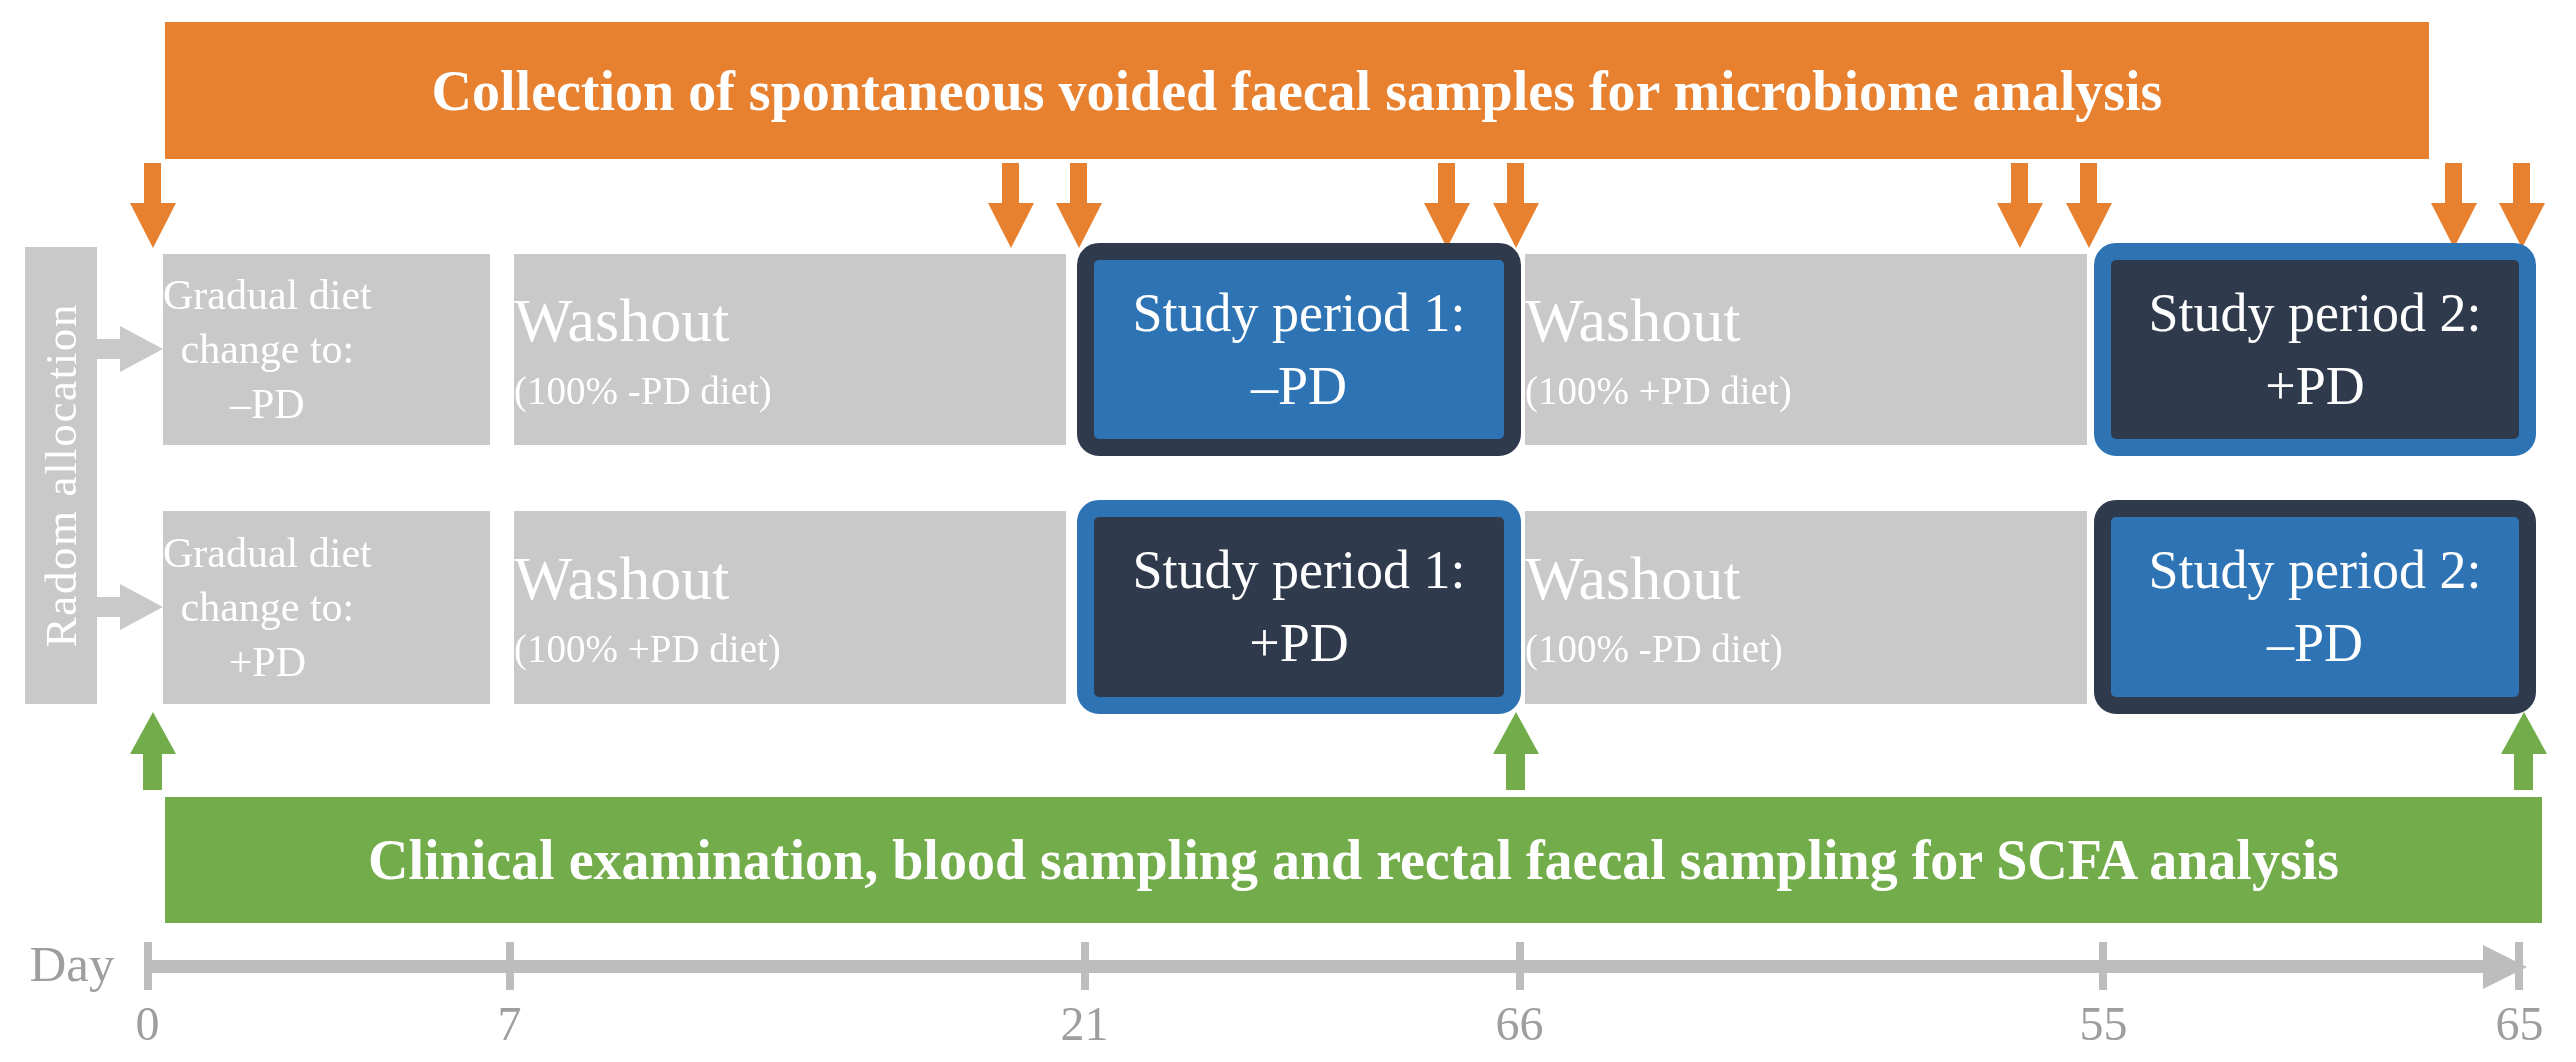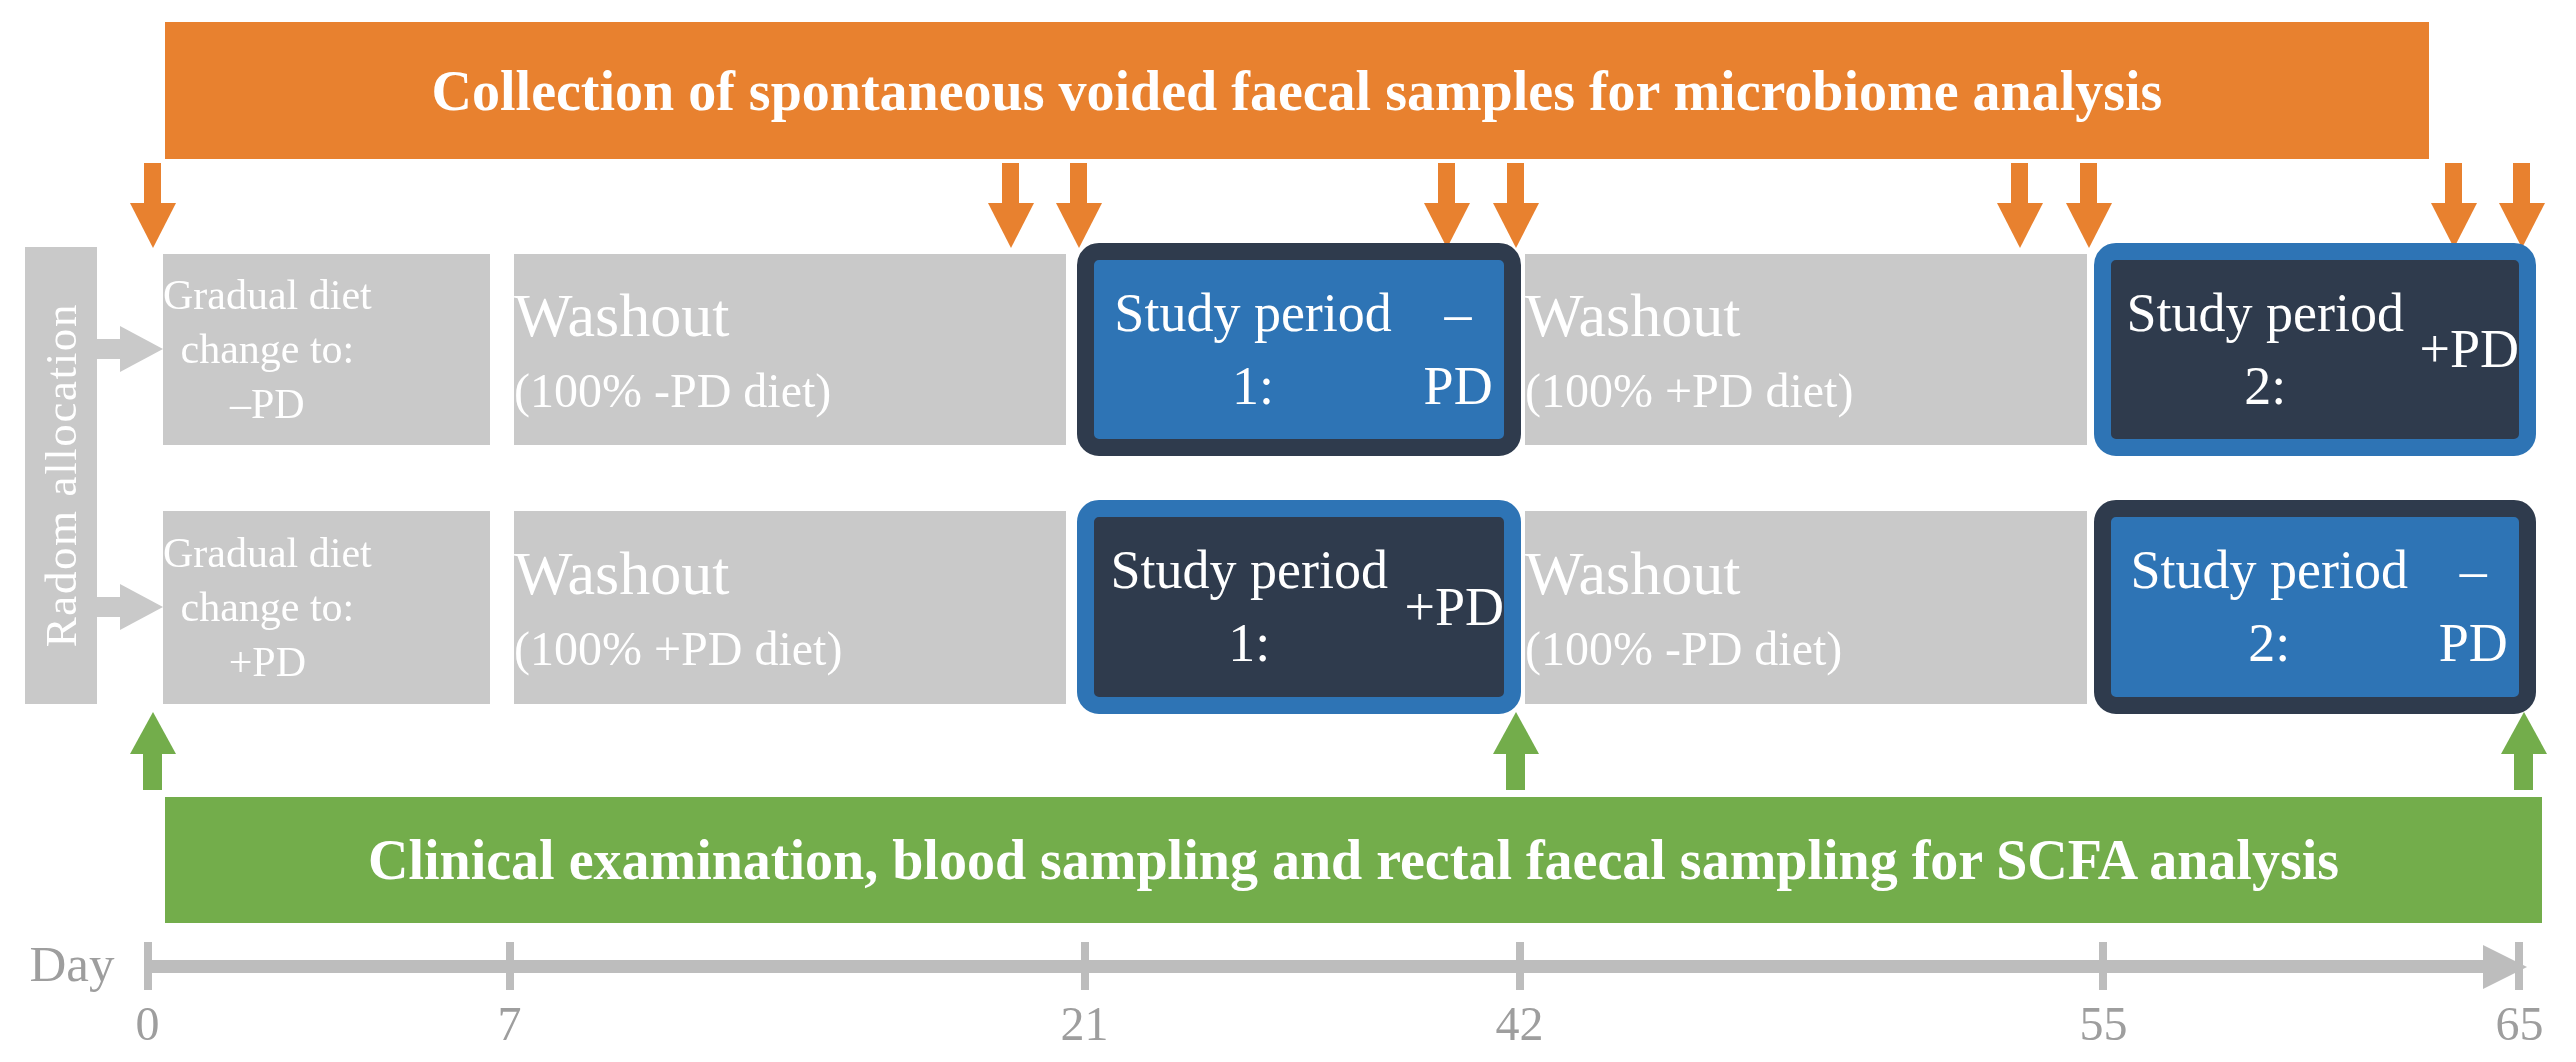--- a/index.html
+++ b/index.html
@@ -27,25 +27,25 @@
     color:var(--white); font-size:45px; letter-spacing:1.6px;
   }
 
   .graybox{
     position:absolute; background:var(--boxgray); color:var(--white);
     display:flex; flex-direction:column; align-items:flex-start; justify-content:center;
     text-align:center;
   }
   .gradual-text{font-size:42px; line-height:1.3; white-space:pre-line;}
   .washout-title{font-size:62px; line-height:1.1;}
-  .washout-sub{font-size:48px; margin-top:13px;}
+  .washout-sub{font-size:39px; margin-top:13px;}
 
   .study{
     position:absolute; box-sizing:border-box; border-radius:22px;
-    display:flex; flex-direction:row; align-items:center; justify-content:center;
+    display:flex; flex-direction:column; align-items:center; justify-content:center;
     color:var(--white); font-size:54px; line-height:1.35; text-align:center;
   }
   .study.fill-blue{background:var(--blue); border:17px solid var(--navy);}
   .study.fill-navy{background:var(--navy); border:17px solid var(--blue);}
 
   
   .oarrow{position:absolute; width:47px; height:85px;}
   .oarrow .stalk{width:17px; height:40px; background:var(--orange); margin:0 auto;}
   .oarrow .head{width:0; height:0; margin:0 auto;
     border-left:23px solid transparent; border-right:23px solid transparent;
@@ -207,21 +207,21 @@
   <div class="axis-line"></div>
   <div class="axis-head"></div>
   <div id="timeline-ticks">
       <div class="tick" style="left: 144px;"></div>
       <div class="tick-label" style="left: 93px;">0</div>
       <div class="tick" style="left: 506px;"></div>
       <div class="tick-label" style="left: 455px;">7</div>
       <div class="tick" style="left: 1081px;"></div>
       <div class="tick-label" style="left: 1030px;">21</div>
       <div class="tick" style="left: 1516px;"></div>
-      <div class="tick-label" style="left: 1465px;">42</div>
+      <div class="tick-label" style="left: 1465px;">66</div>
       <div class="tick" style="left: 2099px;"></div>
       <div class="tick-label" style="left: 2049px;">55</div>
       <div class="tick" style="left: 2515px;"></div>
       <div class="tick-label" style="left: 2465px;">65</div>
     </div>
 
 </div>
 
 
 </body></html>

